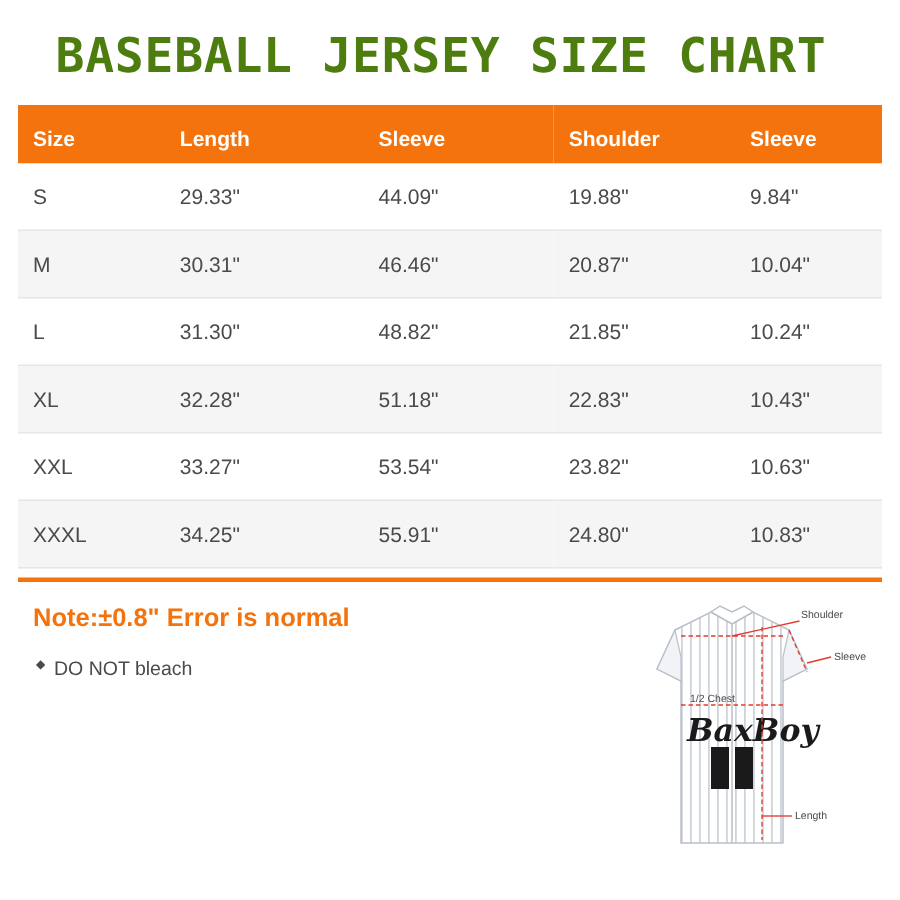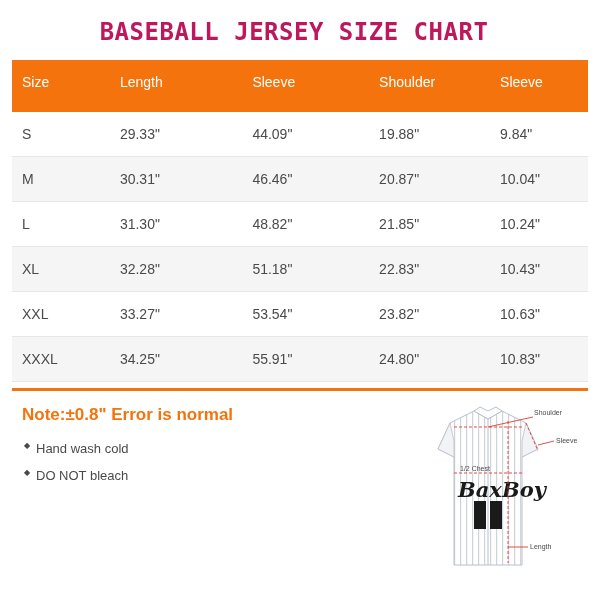--- a/index.html
+++ b/index.html
@@ -16,44 +16,44 @@
   }
   .page {
     position: relative;
     width: 600px;
     height: 600px;
     box-sizing: border-box;
   }
   
   .title {
     text-align: center;
-    font-size: 24px;
+    font-size: 32px;
     font-weight: bold;
     letter-spacing: 0.5px;
-    color: #be185d;
+    color: #4d7c0f;
     padding: 18px 12px 14px 0;
     font-family: "DejaVu Sans Mono", monospace;
   }
   
   .table-wrap {
     width: 576px;
     margin: 0 auto;
   }
   table.size-table {
     width: 100%;
     border-collapse: collapse;
     table-layout: fixed;
   }
   table.size-table thead th {
     background: #f4730c;
     color: #ffffff;
     font-size: 14px;
-    font-weight: normal;
+    font-weight: bold;
     text-align: left;
-    padding: 12px 0 20px 10px;
+    padding: 12px 0 7px 10px;
     height: 20px;
   }
   table.size-table tbody td {
     font-size: 14px;
     color: #4a4a4a;
     text-align: left;
     padding: 14px 0 14px 10px;
     border-bottom: 1px solid #e6e6e6;
   }
   table.size-table tbody tr.alt td {
@@ -201,21 +201,20 @@
         </tr>
       </tbody>
     </table>
   </div>
 
   <div class="divider"></div>
 
   <div class="bottom">
     <div class="note-title">Note:±0.8" Error is normal</div>
     <ul class="care-list">
-      <li>Hand wash cold</li>
       <li>DO NOT bleach</li>
     </ul>
 
     <div class="jersey-box">
       <svg width="200" height="172" viewBox="0 0 200 172" xmlns="http://www.w3.org/2000/svg">
         <defs>
           <pattern id="pinstripe" width="6" height="6" patternUnits="userSpaceOnUse">
             <rect width="6" height="6" fill="#ffffff"></rect>
             <rect x="0" y="0" width="1.2" height="6" fill="#cfd4dc"></rect>
           </pattern>

